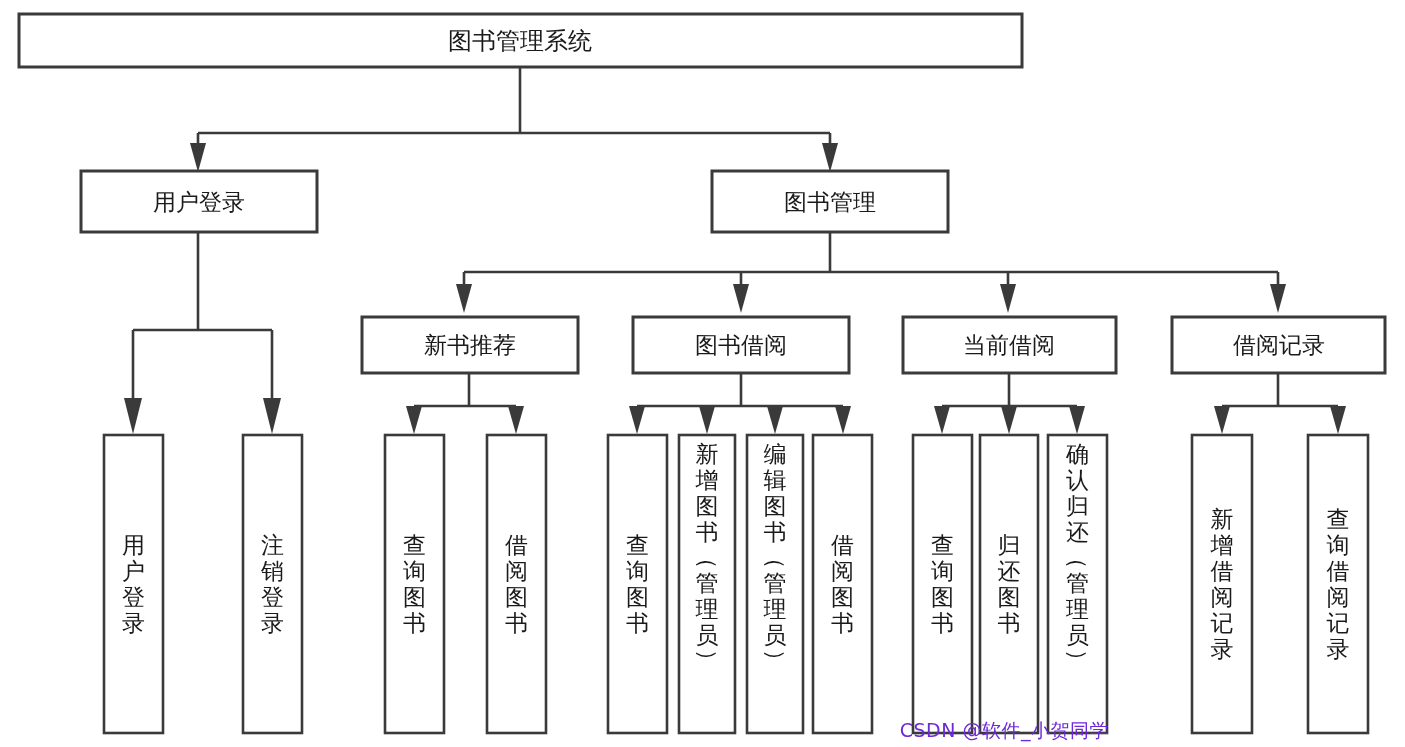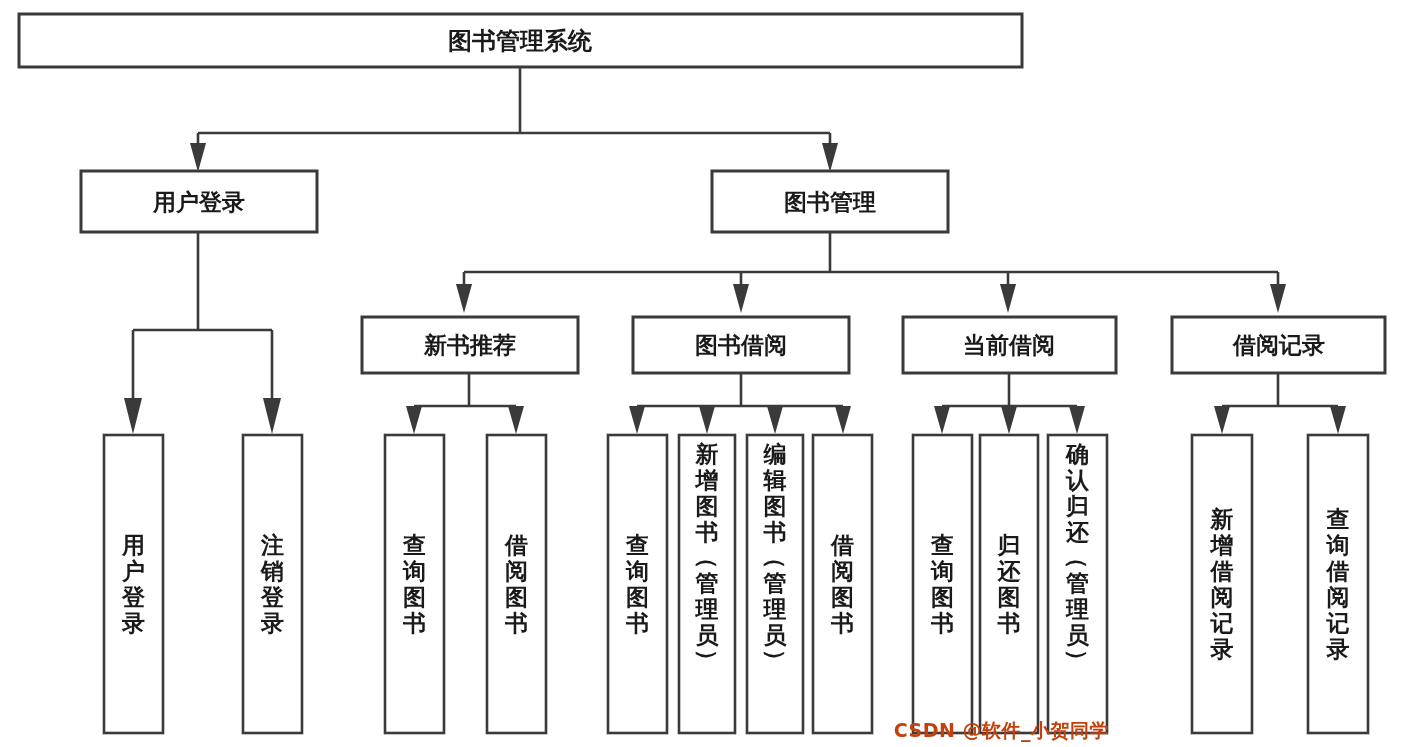--- a/index.html
+++ b/index.html
@@ -11,21 +11,20 @@
     width: 1405px;
     height: 747px;
     font-family: "DejaVu Sans", "Liberation Sans", sans-serif;
     overflow: hidden;
   }
   #diagram-root {
     position: relative;
     width: 1117px;
     height: 747px;
     background: #ffffff;
-    font-weight: bold;
   }
   svg.flow {
     position: absolute;
     top: 0;
     left: 0;
     width: 1405px;
     height: 747px;
   }
   .node-box {
     fill: #ffffff;
@@ -85,21 +84,21 @@
     transform: rotate(90deg);
     line-height: 1;
     margin: 0.05em 0;
   }
   .watermark {
     position: absolute;
     right: 8px;
     bottom: 3px;
     font-family: "DejaVu Sans", "Liberation Sans", sans-serif;
     font-size: 19px;
-    color: #c2410c;
+    color: #6d28d9;
     letter-spacing: 0.5px;
     pointer-events: none;
     white-space: nowrap;
     margin-left: 47px;
   }
 </style>
 </head>
 <body>
 
 <div id="diagram-root">

